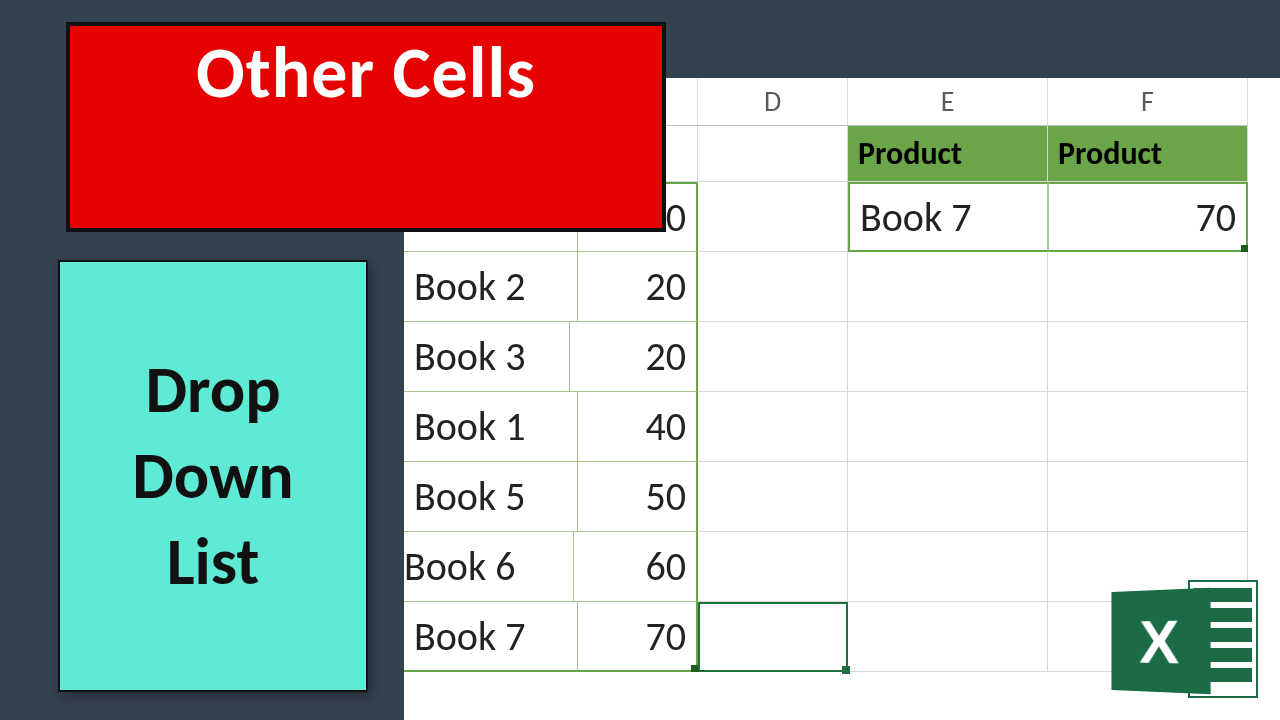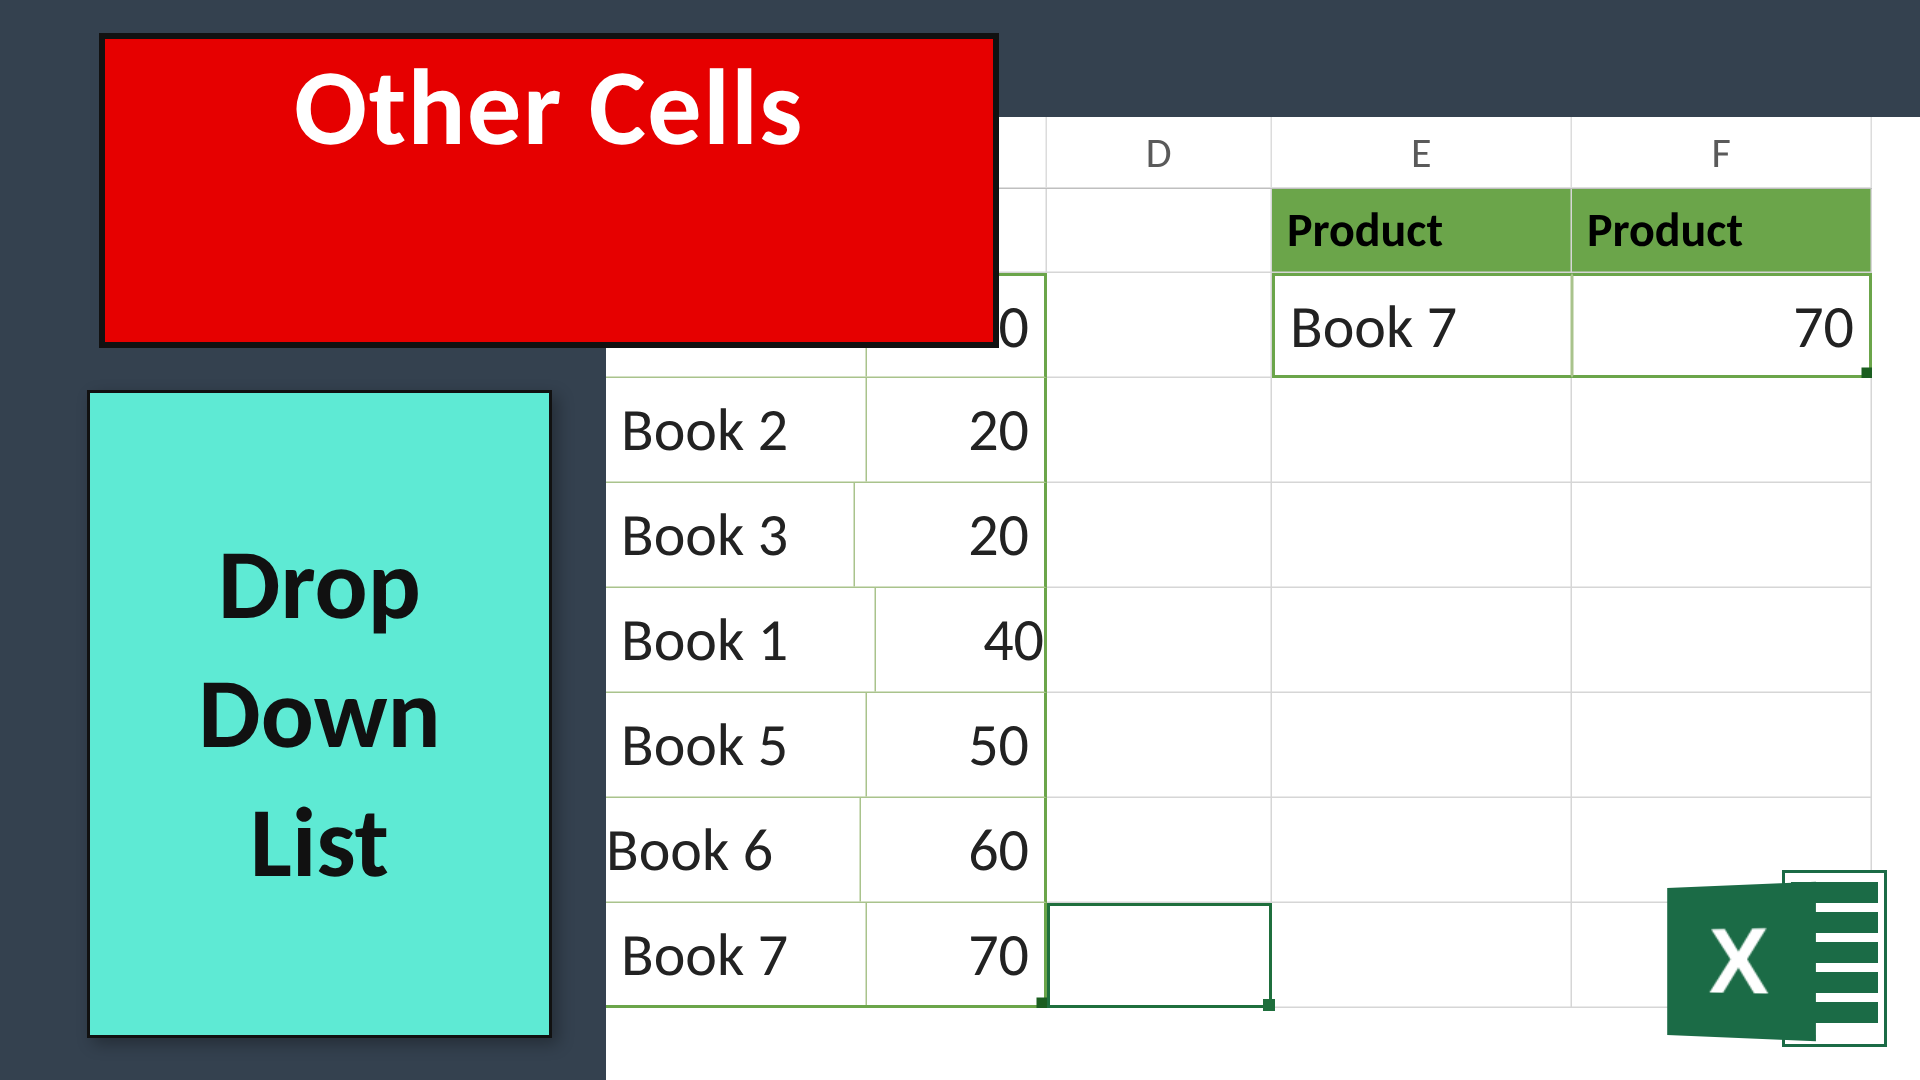--- a/index.html
+++ b/index.html
@@ -251,21 +251,21 @@
       </div>
       <div class="cell c-d"></div>
       <div class="cell c-e"></div>
       <div class="cell c-f"></div>
     </div>
 
     <div class="row">
       <div class="cell c-c src-amount src-inner" style="padding:0;">
         <div style="flex:1;display:flex;height:100%;">
           <div class="txt" style="flex:1.5;display:flex;align-items:center;padding-left:10px;border-right:1px solid #a9c38c;">Book 1</div>
-          <div class="num" style="flex:1;display:flex;align-items:center;justify-content:flex-end;padding-right:0;">40</div>
+          <div class="num" style="flex:1;display:flex;align-items:center;justify-content:flex-end;padding-right:10px;">40</div>
         </div>
       </div>
       <div class="cell c-d"></div>
       <div class="cell c-e"></div>
       <div class="cell c-f"></div>
     </div>
 
     <div class="row">
       <div class="cell c-c src-amount src-inner" style="padding:0;text-align:right;">
         <div style="flex:1;display:flex;height:100%;">

